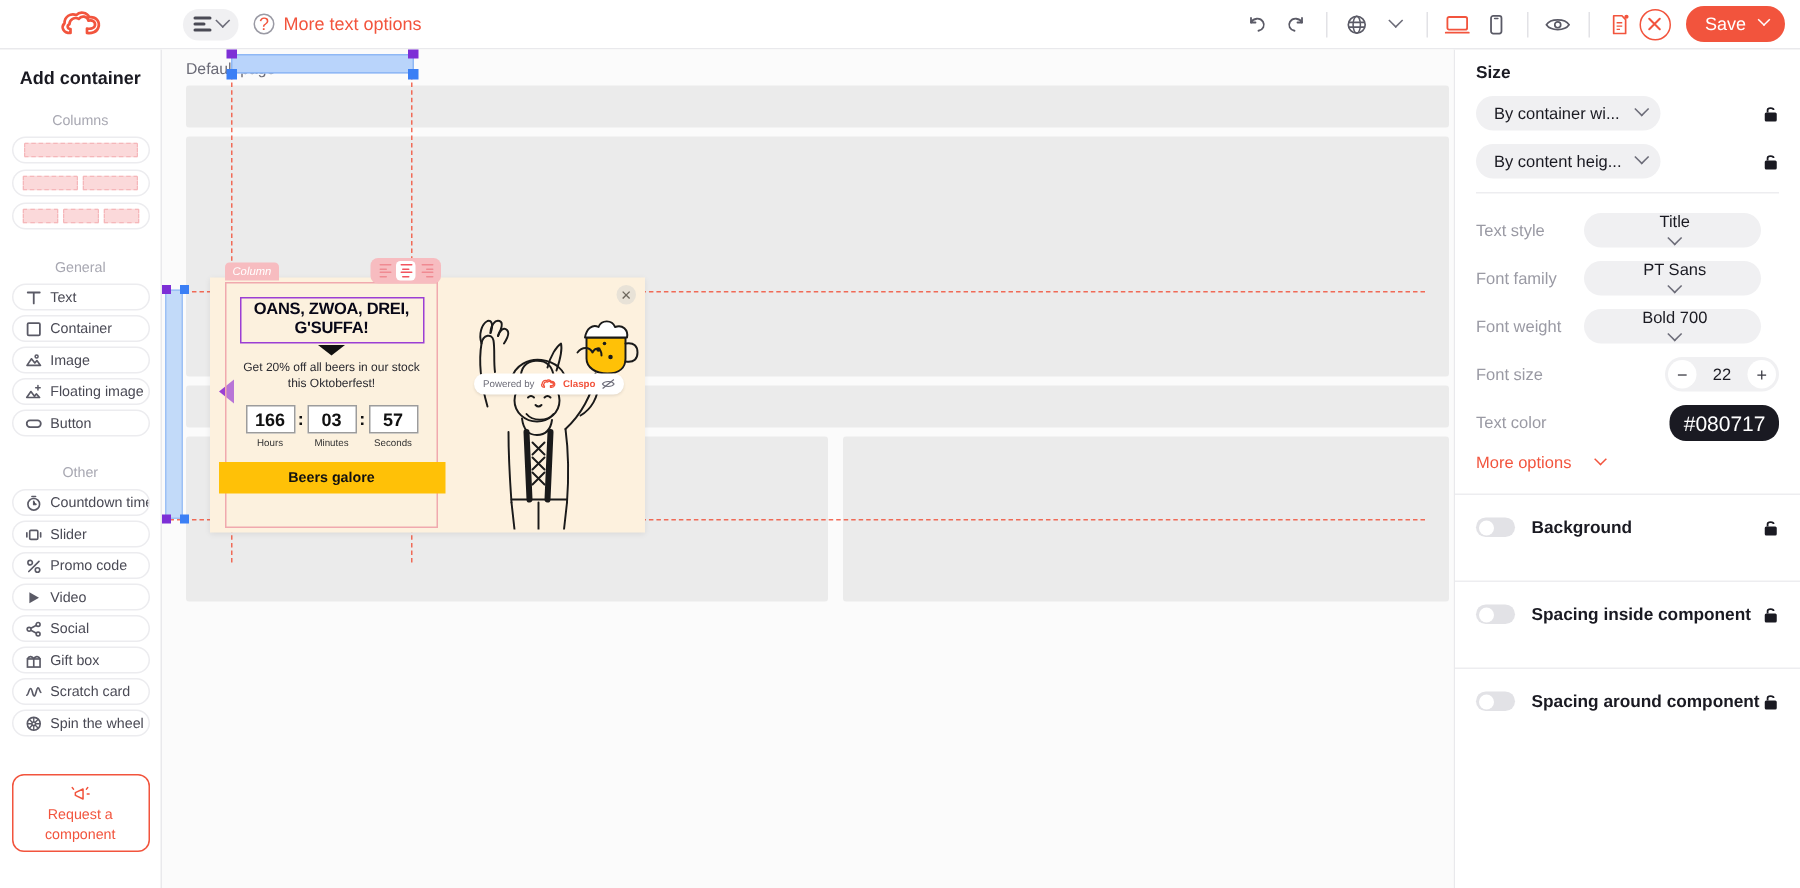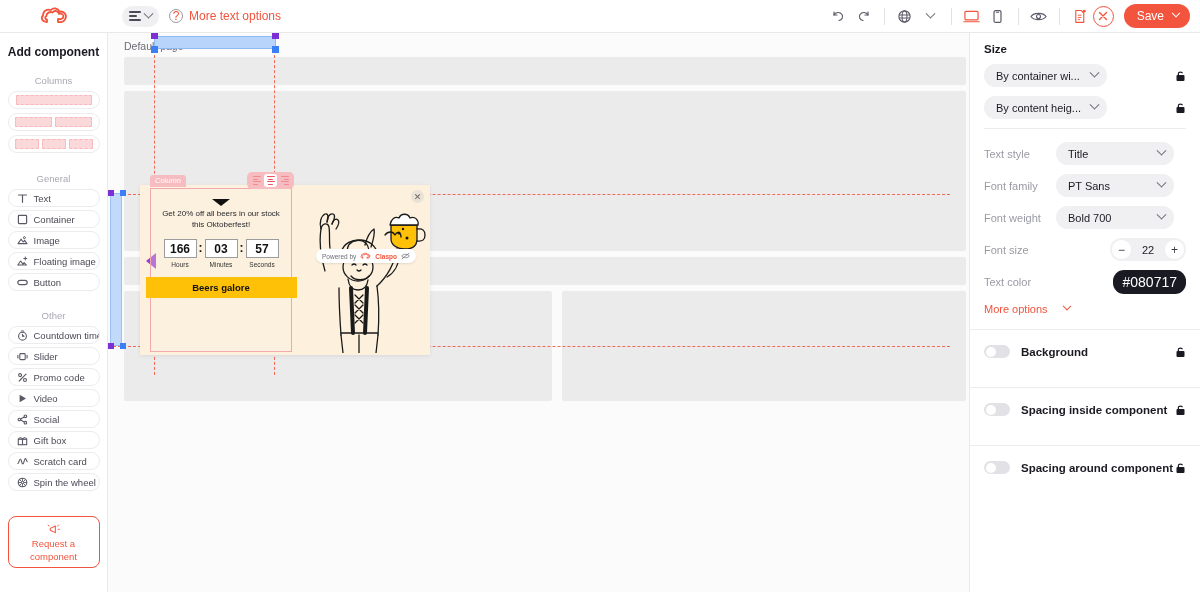--- a/index.html
+++ b/index.html
@@ -200,21 +200,21 @@
   }
   .rp-title { font-size: 11.5px; font-weight: bold; color: #1a1a22; margin-bottom: 9px; }
   .rp-row { display: flex; align-items: center; margin-bottom: 9px; }
   .rp-label { font-size: 11px; color: #9a9aa4; width: 72px; flex: 0 0 72px; }
   .rp-select {
     height: 23px; border-radius: 12px; background: #f0f0f2; display: flex;
     align-items: center; justify-content: space-between; padding: 0 9px 0 12px;
     font-size: 11px; color: #1a1a22; cursor: pointer;
   }
   .rp-select.wide { width: 123px; }
-  .rp-select.w2 { width: 118px; }
+  .rp-select.w2 { width: 118px; flex-direction: column; }
   .lock {
     margin-left: auto; width: 11px; height: 12px; cursor: pointer;
   }
   .rp-divider { height: 1px; background: #ededf0; margin: 5px 0 13px; }
   .stepper {
     margin-left: auto; display: flex; align-items: center; background: #f0f0f2;
     border-radius: 12px; height: 23px; padding: 0 2px;
   }
   .st-btn {
     width: 19px; height: 19px; border-radius: 50%; background: #fff;
@@ -327,21 +327,21 @@
       <div class="save-btn">
         <span>Save</span>
         <span class="chev"></span>
       </div>
     </div>
   </div>
 
   <div class="body-row">
 
     <div class="sidebar">
-      <div class="sb-title">Add component</div>
+      <div class="sb-title">Add container</div>
 
       <div class="sb-group">Columns</div>
       <div class="col-item">
         <span class="col-seg" style="width:76px"></span>
       </div>
       <div class="col-item">
         <span class="col-seg" style="width:37px"></span>
         <span class="col-seg" style="width:37px"></span>
       </div>
       <div class="col-item">
@@ -543,20 +543,23 @@
             <div class="align-btn">
               <span class="ab-ico">
                   <i style="width:8px;margin-left:auto"></i>
                   <i style="width:5px;margin-left:auto"></i>
                   <i style="width:8px;margin-left:auto"></i>
                   <i style="width:5px;margin-left:auto"></i>
                 </span>
             </div>
           </div>
 
+          <div class="head-box">
+            <div class="h">OANS, ZWOA, DREI, G'SUFFA!</div>
+          </div>
           <div class="caret-down"></div>
 
           <div class="sub">
             <span>Get </span><b>20% off</b><span> all beers in our stock this Oktoberfest!</span>
           </div>
 
           <div class="timer">
             <div class="t-unit">
               <div class="t-box">166</div>
               <div class="t-lbl">Hours</div>

